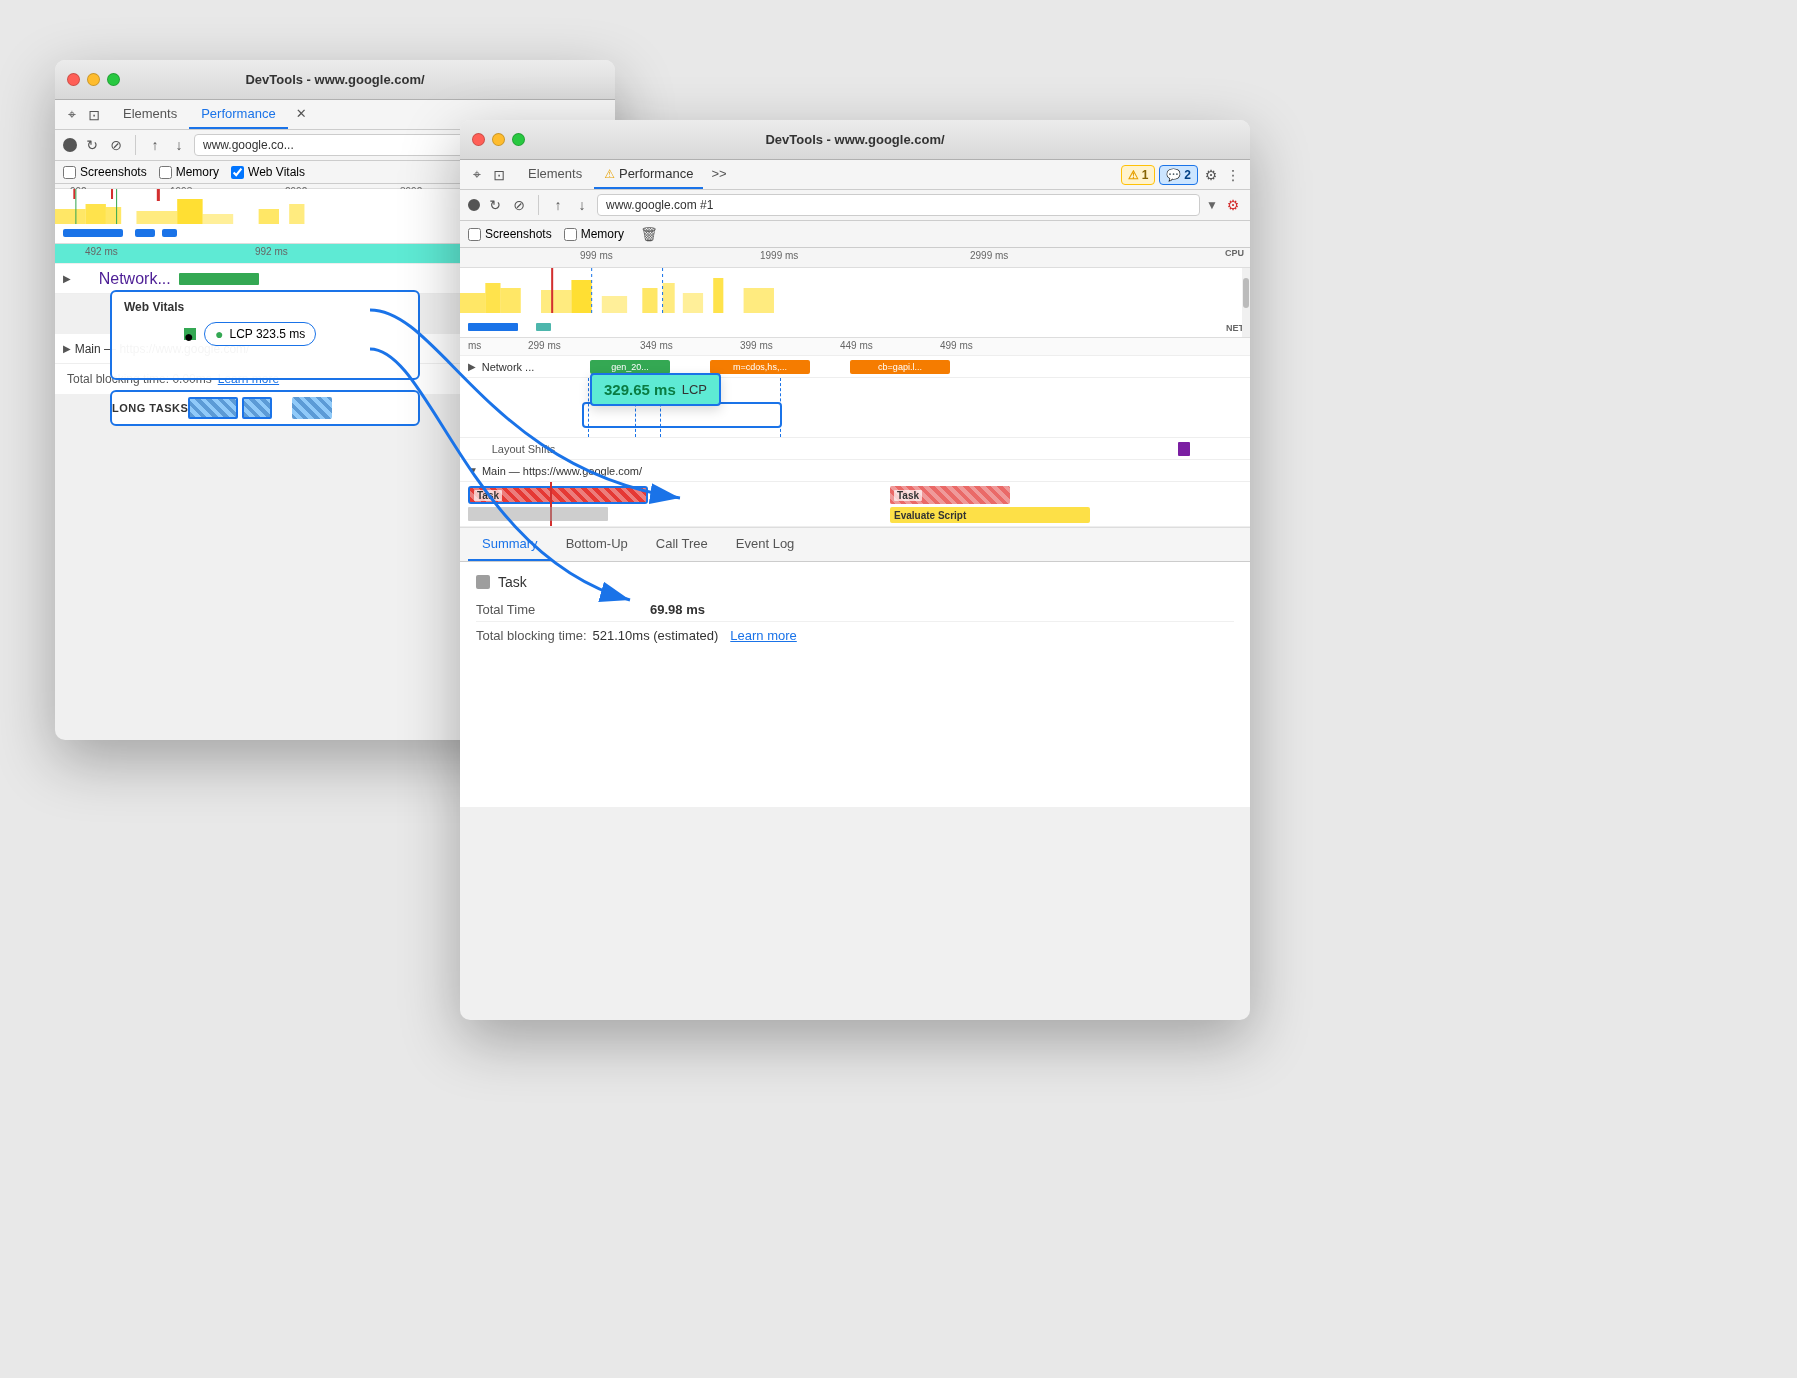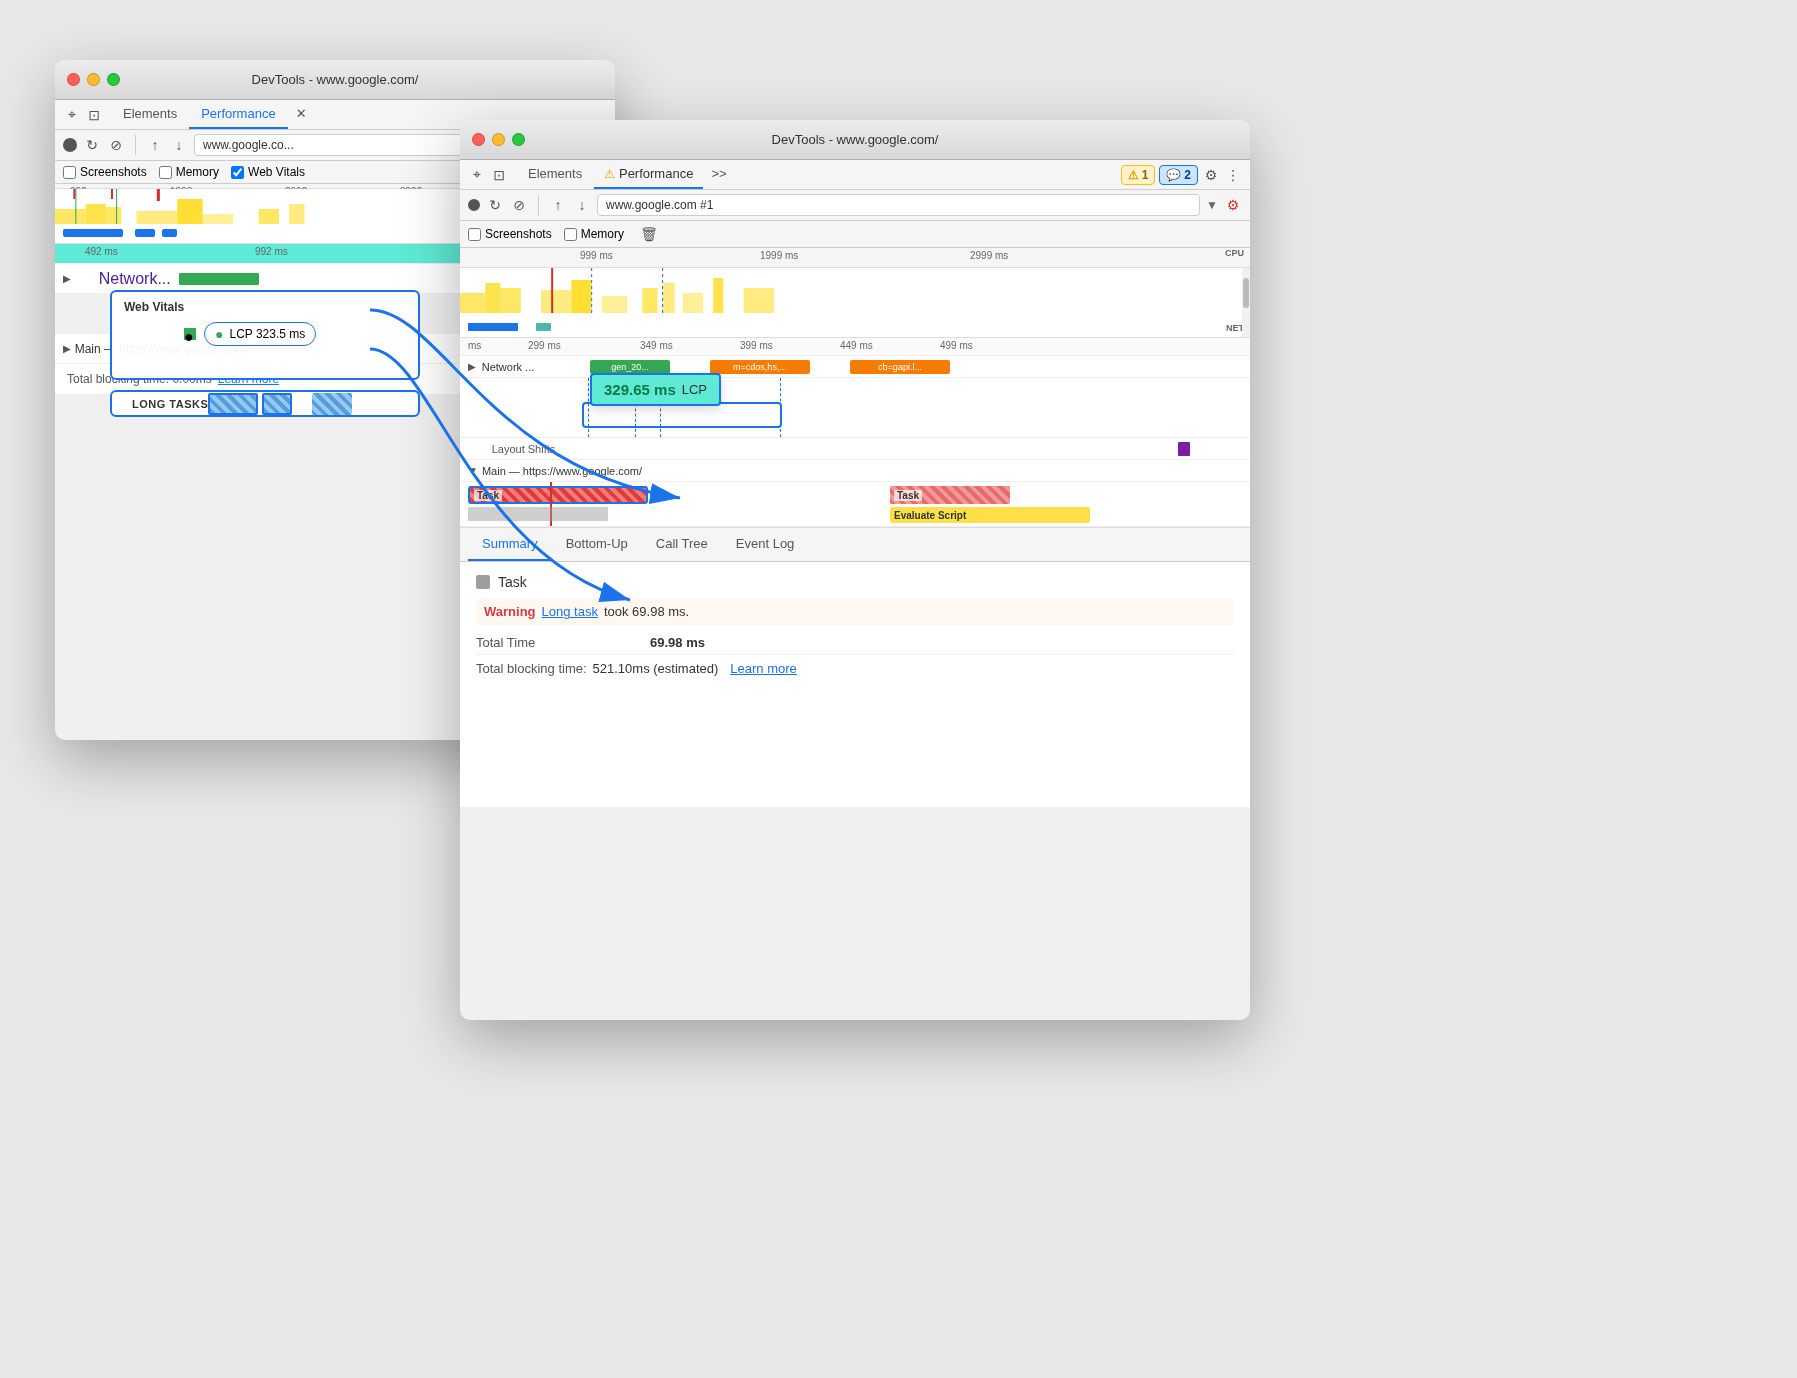--- a/index.html
+++ b/index.html
@@ -63,21 +63,21 @@
     .tl-red { background: #ff5f57; }
     .tl-yellow { background: #febc2e; }
     .tl-green { background: #28c840; }
 
     .titlebar-title {
       position: absolute;
       left: 50%;
       transform: translateX(-50%);
       font-size: 13px;
       color: #333;
-      font-weight: 400;
+      font-weight: 700;
     }
 
     
     .toolbar {
       background: #f5f5f5;
       border-bottom: 1px solid #ccc;
       padding: 4px 8px;
       display: flex;
       align-items: center;
       gap: 6px;
@@ -422,21 +422,21 @@
     <div style="font-size:12px;font-weight:600;color:#333;margin-bottom:8px;">Web Vitals</div>
     <div style="display:flex;align-items:center;gap:8px;">
       <div style="width:12px;height:12px;background:#34a853;border-radius:50;margin-left:60px;">●</div>
       <div style="background:white;border:1.5px solid #1a73e8;border-radius:12px;padding:3px 10px;font-size:12px;display:flex;align-items:center;gap:6px;">
         <span style="color:#34a853;font-size:14px;">●</span>
         <span>LCP 323.5 ms</span>
       </div>
     </div>
   </div>
 
-  <div class="highlight-box" style="left:55px; top:330px; width:310px; height:27px; display:flex; align-items:center; padding:0 20px; ">
+  <div class="highlight-box" style="left:55px; top:330px; width:310px; height:36px; display:flex; align-items:center; padding:0 0; ">
     <span style="font-size:11px;font-weight:700;color:#333;letter-spacing:0.5px;">LONG TASKS</span>
 
     <div style="display:flex;gap:4px;">
       <div style="width:50px;height:22px;border:2px solid #1a73e8;border-radius:2px;overflow:hidden;">
         <div style="width:100%;height:100%;background:repeating-linear-gradient(45deg,#5c9bd6,#5c9bd6 4px,#90caf9 4px,#90caf9 8px);"></div>
       </div>
       <div style="width:30px;height:22px;border:2px solid #1a73e8;border-radius:2px;overflow:hidden;">
         <div style="width:100%;height:100%;background:repeating-linear-gradient(45deg,#5c9bd6,#5c9bd6 4px,#90caf9 4px,#90caf9 8px);"></div>
       </div>
     </div>
@@ -644,25 +644,20 @@
       <div class="bottom-tab">Event Log</div>
     </div>
 
     <div class="summary-panel">
 
       <div class="summary-task">
         <div class="task-color-box"></div>
         <span style="font-size:14px;font-weight:500;color:#333;">Task</span>
       </div>
 
-      <div class="warning-row">
-        <span class="warning-label">Warning</span>
-        <a class="warning-link">Long task</a>
-        <span class="warning-text">took 69.98 ms.</span>
-      </div>
 
       <div class="stat-row">
         <span class="stat-label">Total Time</span>
         <span class="stat-value">69.98 ms</span>
       </div>
 
       <div class="learn-more-row">
         <span style="color:#555;">Total blocking time:</span>
         <span style="color:#333;font-weight:500;">521.10ms (estimated)</span>
         <a style="color:#1a73e8;text-decoration:underline;cursor:pointer;margin-left:6px;">Learn more</a>

